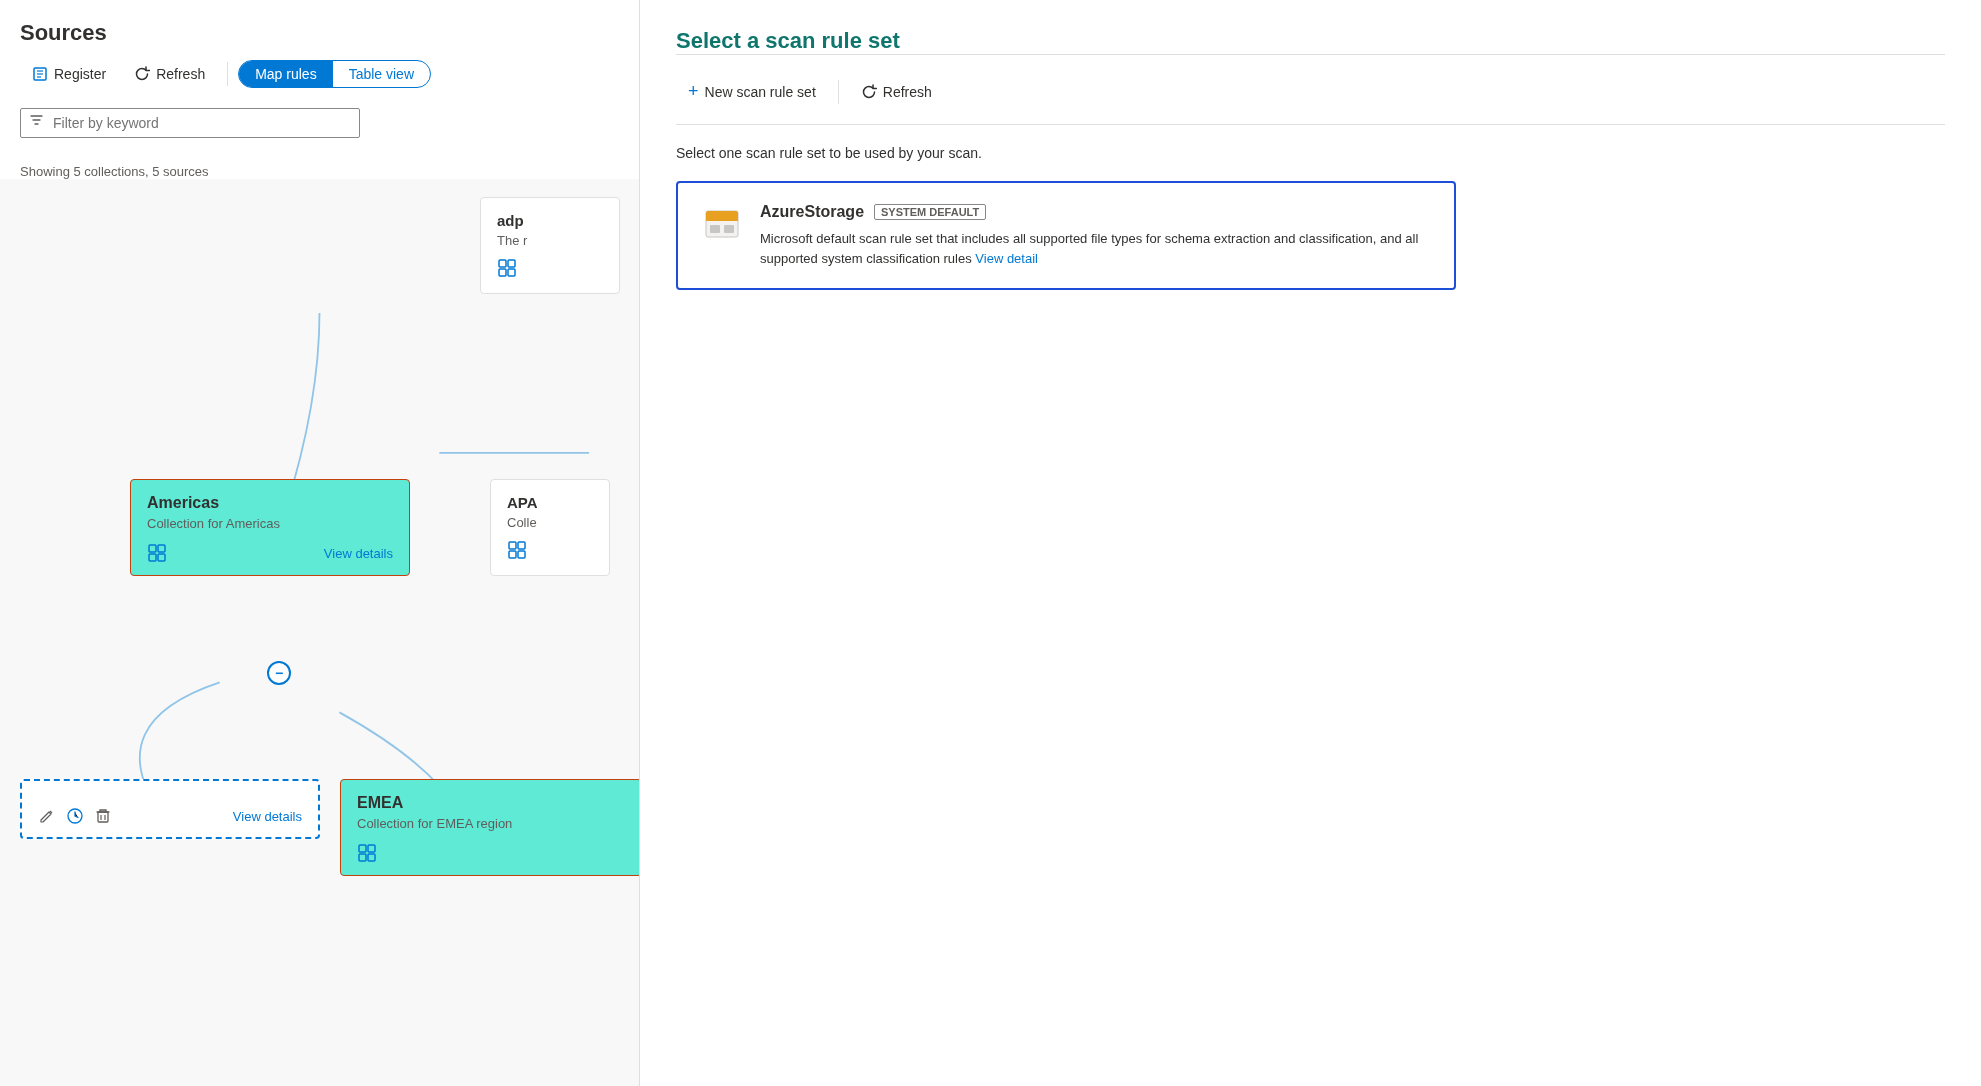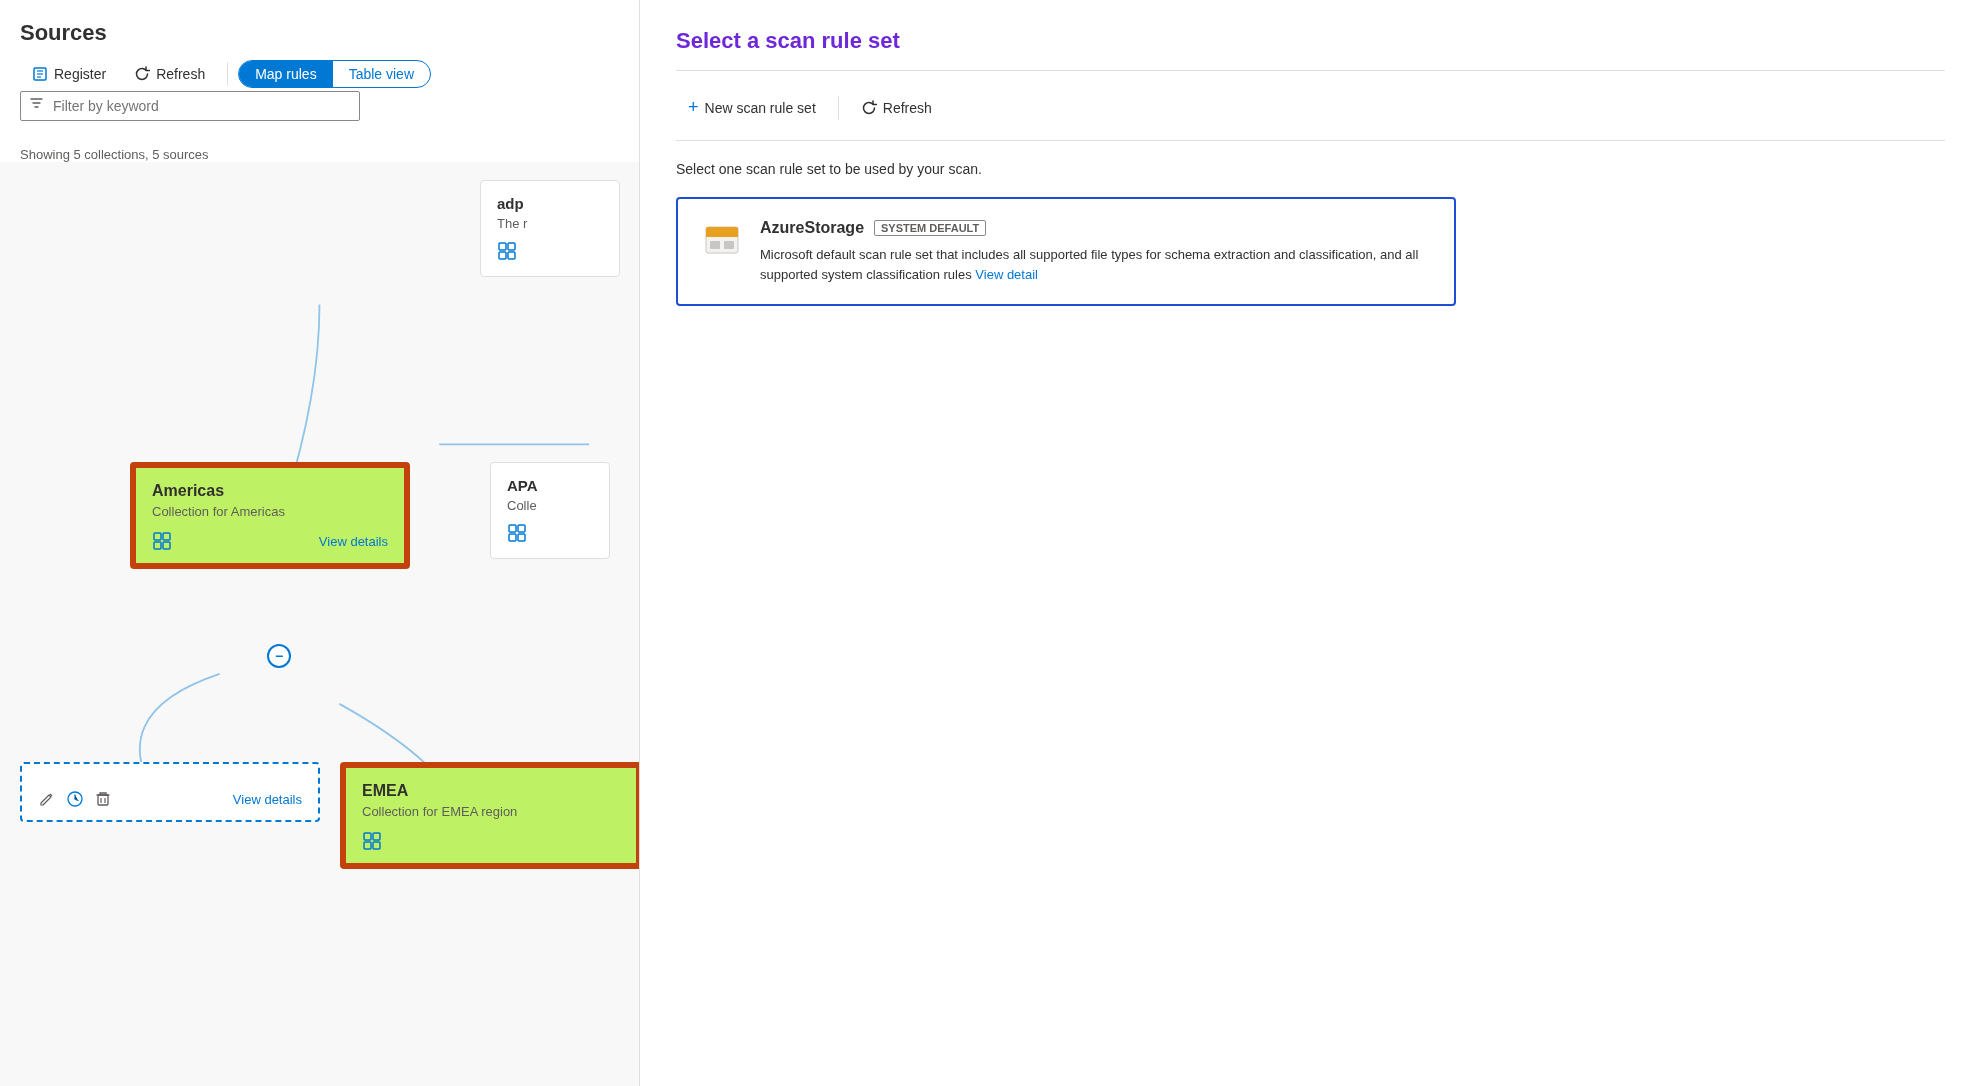--- a/index.html
+++ b/index.html
@@ -32,21 +32,21 @@
       font-size: 22px;
       font-weight: 600;
       color: #323130;
       margin-bottom: 14px;
     }
 
     .toolbar {
       display: flex;
       align-items: center;
       gap: 4px;
-      margin-bottom: 3px;
+      margin-bottom: 20px;
     }
 
     .toolbar-btn {
       display: flex;
       align-items: center;
       gap: 6px;
       padding: 6px 12px;
       background: transparent;
       border: none;
       border-radius: 2px;
@@ -132,22 +132,22 @@
     .lines-svg {
       position: absolute;
       top: 0; left: 0;
       width: 100%; height: 100%;
       pointer-events: none;
     }
 
     
     .node-card {
       position: absolute;
-      background: #bef264;
-      border: 6px solid #c2410c;
+      background: #5eead4;
+      border: 1px solid #c2410c;
       border-radius: 4px;
       padding: 14px 16px 12px 16px;
       min-width: 200px;
     }
 
     .node-card.selected-dashed {
       border: 2px dashed #0078d4;
       background: #fff;
     }
 
@@ -236,23 +236,22 @@
       background: #fff;
       display: flex;
       flex-direction: column;
       padding: 28px 36px;
       overflow-y: auto;
     }
 
     .right-panel-title {
       font-size: 22px;
       font-weight: 600;
-      color: #6d28d9;
+      color: #0f766e;
       margin-bottom: 20px;
-      padding-bottom: 16px;
       border-bottom: 1px solid #e1dfdd;
     }
 
     .right-toolbar {
       display: flex;
       align-items: center;
       gap: 6px;
       margin-bottom: 20px;
       padding-bottom: 16px;
       border-bottom: 1px solid #e1dfdd;

